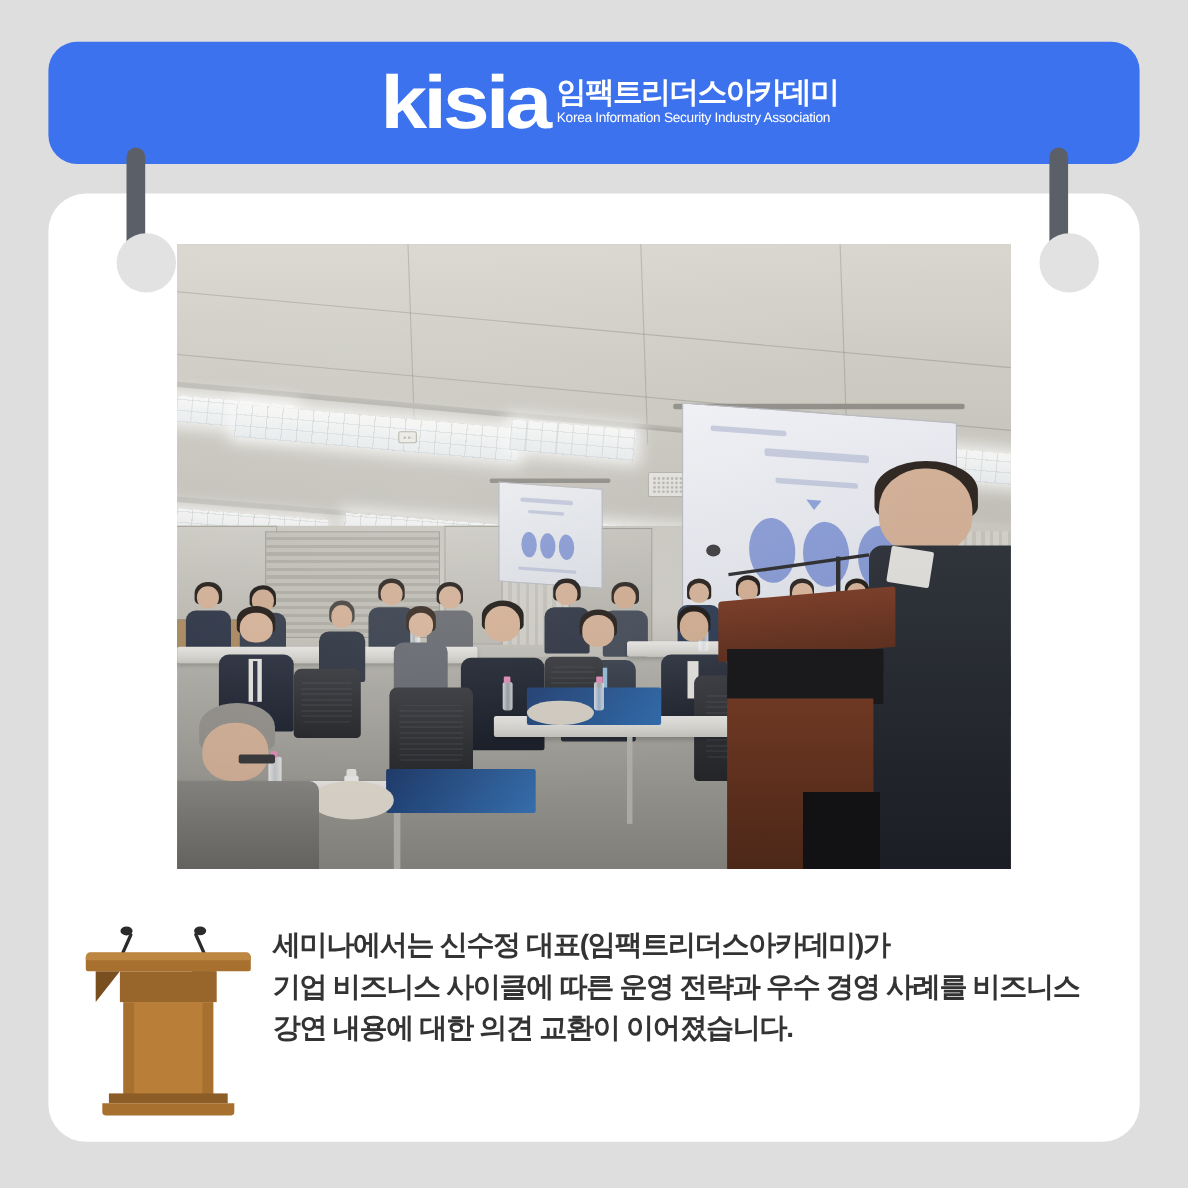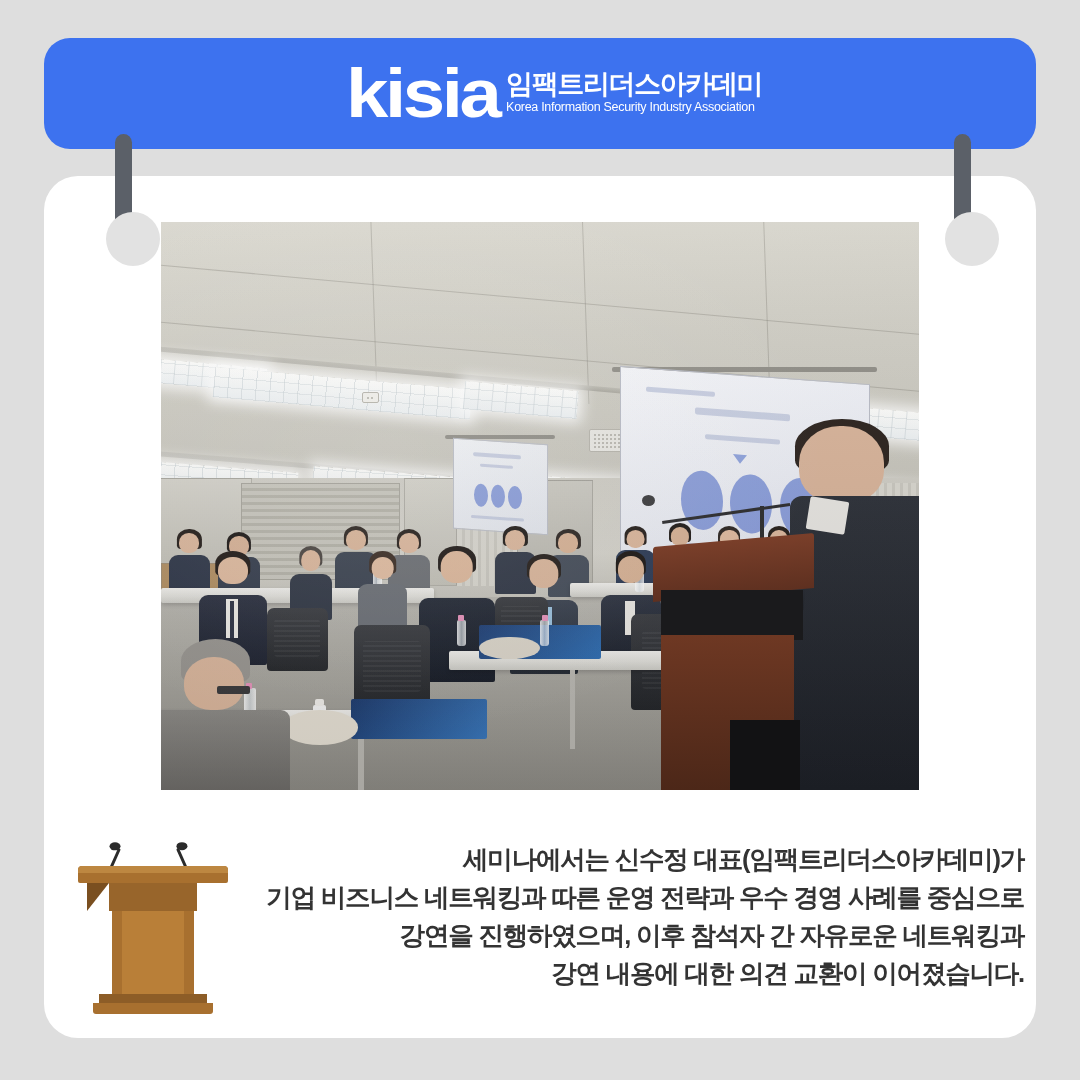--- a/index.html
+++ b/index.html
@@ -479,21 +479,21 @@
     background:#a8702f;
     border-radius:0 0 3px 3px;
   }
 
   
   .caption-text {
     position: absolute;
     left: 204px;
     top: 14px;
     width: 776px;
-    text-align: right;
+    text-align: left;
     color: #333333;
     font-size: 25.5px;
     font-weight: 700;
     line-height: 38px;
     letter-spacing: -1.2px;
   }
   .caption-text .cl { display:block; white-space:nowrap; }
 </style>
 </head>
 <body>
@@ -777,17 +777,16 @@
     <div class="pi-top"></div>
     <div class="pi-top-hi"></div>
     <div class="pi-col"></div>
     <div class="pi-col-hi"></div>
     <div class="pi-foot"></div>
     <div class="pi-foot2"></div>
   </div>
 
   <div class="caption-text">
     <span class="cl">세미나에서는 신수정 대표(임팩트리더스아카데미)가</span>
-    <span class="cl">기업 비즈니스 네트워킹과 따른 운영 전략과 우수 경영 사례를 중심으로</span>
-    <span class="cl">강연을 진행하였으며, 이후 참석자 간 자유로운 네트워킹과</span>
+    <span class="cl">기업 비즈니스 사이클에 따른 운영 전략과 우수 경영 사례를 비즈니스</span>
     <span class="cl">강연 내용에 대한 의견 교환이 이어졌습니다.</span>
   </div>
 </div>
 
 </body></html>

